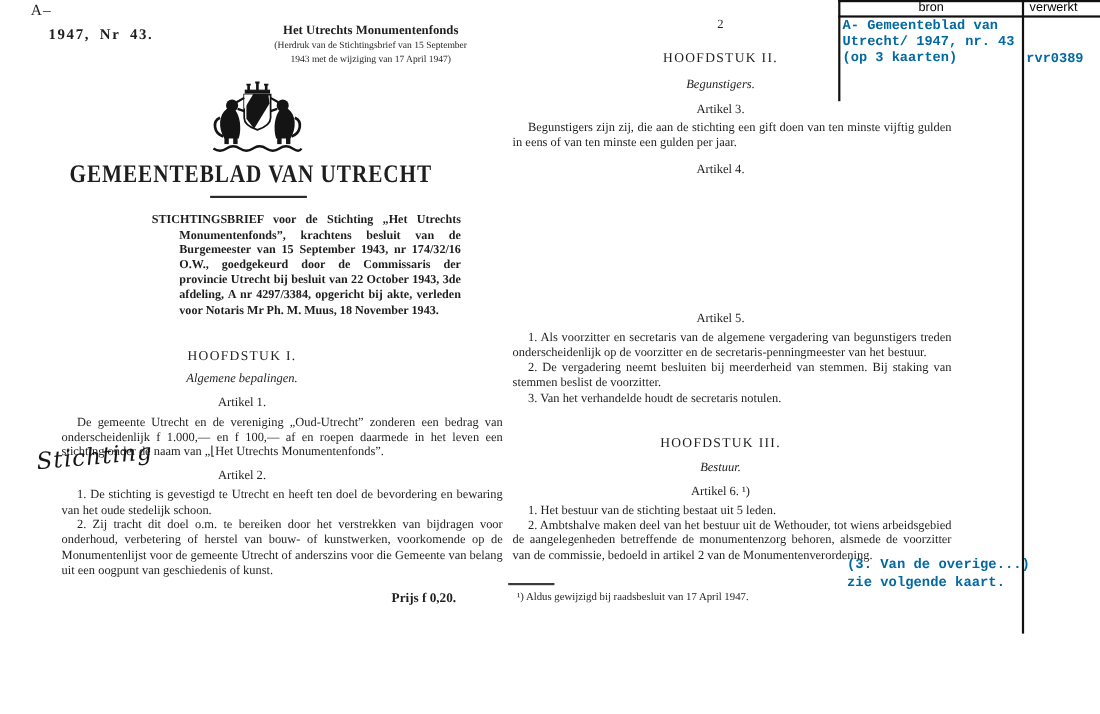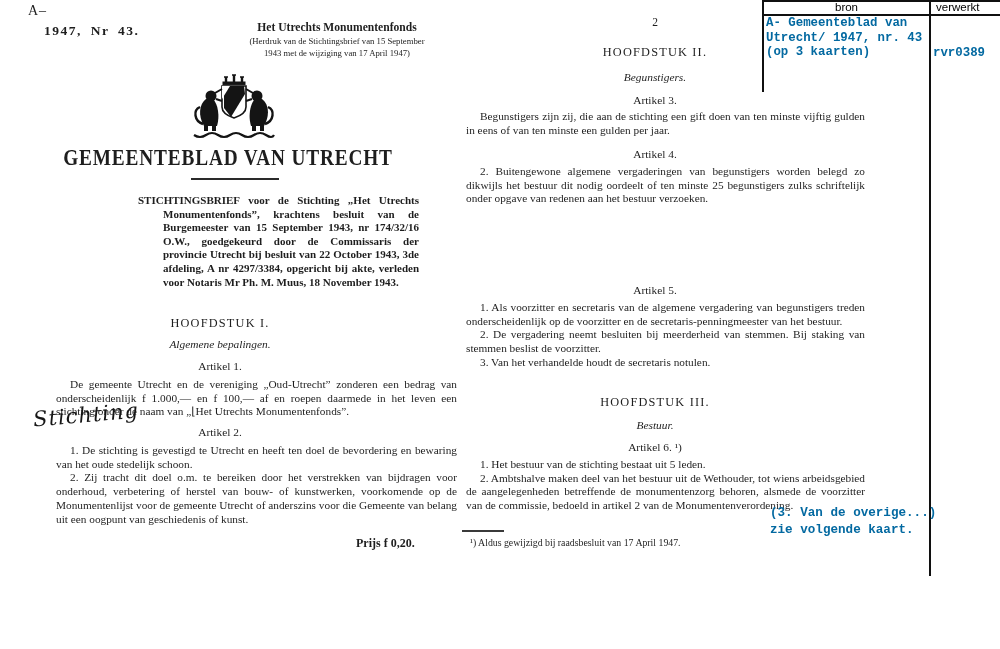--- a/index.html
+++ b/index.html
@@ -136,21 +136,20 @@
 <div class="abs c2 chap" style="top:45px">HOOFDSTUK II.</div>
 <div class="abs c2 chap-sub" style="top:71px">Begunstigers.</div>
 
 <div class="abs c2 art-head" style="top:94px">Artikel 3.</div>
 <div class="abs body2 bodytext" style="top:110px">
   <p>Begunstigers zijn zij, die aan de stichting een gift doen van ten minste vijftig gulden in eens of van ten minste een gulden per jaar.</p>
 </div>
 
 <div class="abs c2 art-head" style="top:148px">Artikel 4.</div>
 <div class="abs body2 bodytext" style="top:165px">
-  <p>2.  Buitengewone algemene vergaderingen van begunstigers worden belegd zo dikwijls het bestuur dit nodig oordeelt of ten minste 25 begunstigers zulks schriftelijk onder opgave van redenen aan het bestuur verzoeken.</p>
 </div>
 
 <div class="abs c2 art-head" style="top:284px">Artikel 5.</div>
 <div class="abs body2 bodytext" style="top:301px">
   <p>1.  Als voorzitter en secretaris van de algemene vergadering van begunstigers treden onderscheidenlijk op de voorzitter en de secretaris-penningmeester van het bestuur.</p>
   <p>2.  De vergadering neemt besluiten bij meerderheid van stemmen. Bij staking van stemmen beslist de voorzitter.</p>
   <p>3.  Van het verhandelde houdt de secretaris notulen.</p>
 </div>
 
 <div class="abs c2 chap" style="top:395px">HOOFDSTUK III.</div>

